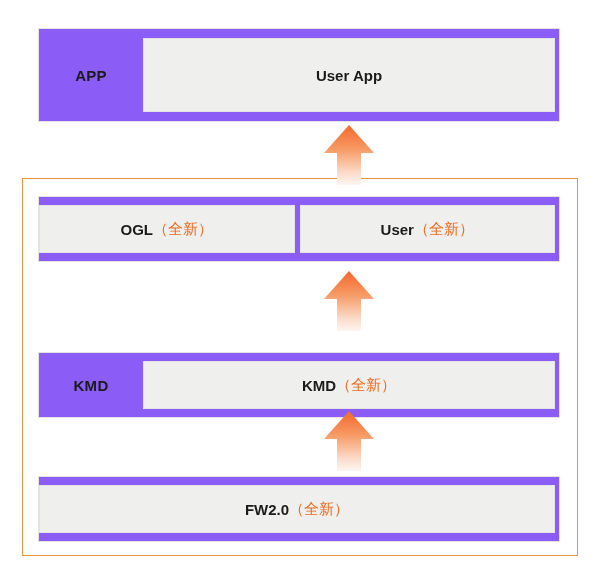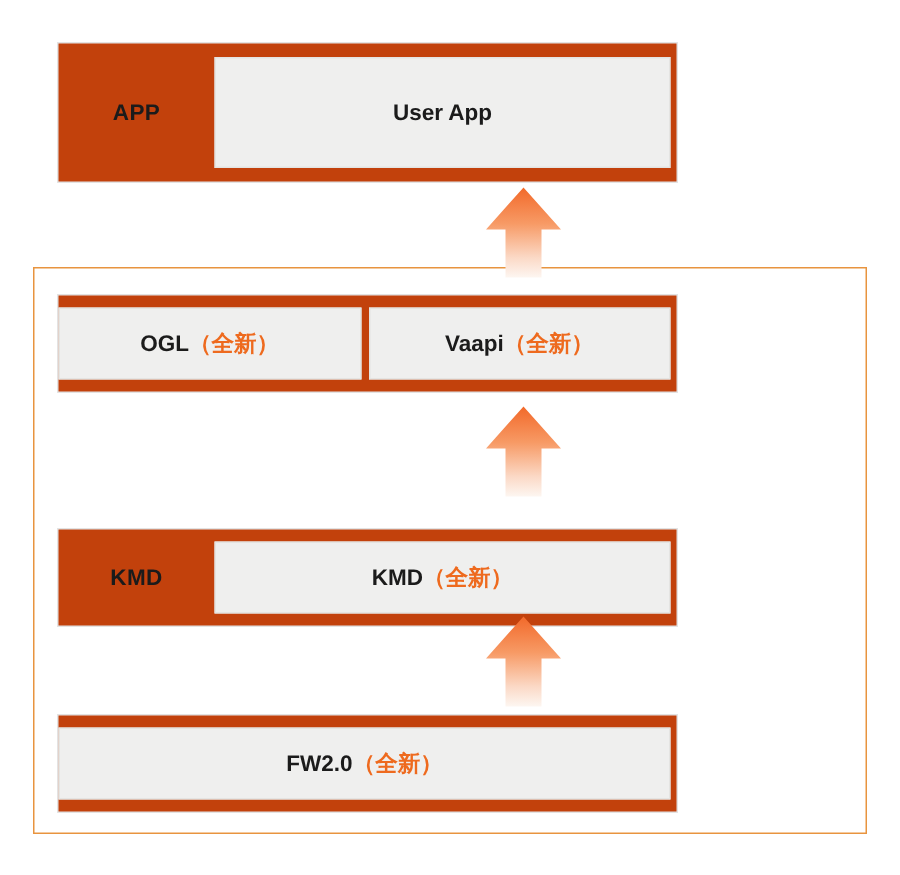--- a/index.html
+++ b/index.html
@@ -20,22 +20,22 @@
     left: 0;
     top: 0;
     width: 600px;
     height: 583px;
   }
 
   
   .layer {
     position: absolute;
     left: 38px;
-    width: 414px;
-    background: #c2410c;
+    width: 522px;
+    background: #8b5cf6;
     border: 1px solid #e3e3e3;
     box-sizing: border-box;
     display: flex;
     align-items: stretch;
   }
 
   .layer-label {
     width: 104px;
     flex: 0 0 104px;
     display: flex;
@@ -65,21 +65,21 @@
     align-items: center;
     justify-content: center;
     font-size: 15px;
     font-weight: 700;
     color: #1b1b1b;
     white-space: nowrap;
   }
 
   .cell .tag {
     color: #ee6a1e;
-    font-weight: 700;
+    font-weight: 400;
   }
 
   
   #row-app   { top: 28px;  height: 94px; }
   #row-umd   { top: 196px; height: 66px; }
   #row-kmd   { top: 352px; height: 66px; }
   #row-fw    { top: 476px; height: 66px; }
 
   #row-app .layer-cells { padding: 9px 4px 9px 0; }
 
@@ -139,21 +139,21 @@
     </svg>
   </div>
 
   <div class="layer" id="row-umd">
     <div class="layer-cells">
       <div class="cell">
         <span>OGL</span>
           <span class="tag">（全新）</span>
       </div>
       <div class="cell">
-        <span>Vaapi</span>
+        <span>User</span>
           <span class="tag">（全新）</span>
       </div>
     </div>
   </div>
 
   <div class="arrow" id="arrow-umd-kmd">
     <svg viewBox="0 0 52 62" xmlns="http://www.w3.org/2000/svg">
       <defs>
         <linearGradient id="grad2" x1="0" y1="0" x2="0" y2="1">
           <stop offset="0%" stop-color="#f2692a"></stop>

